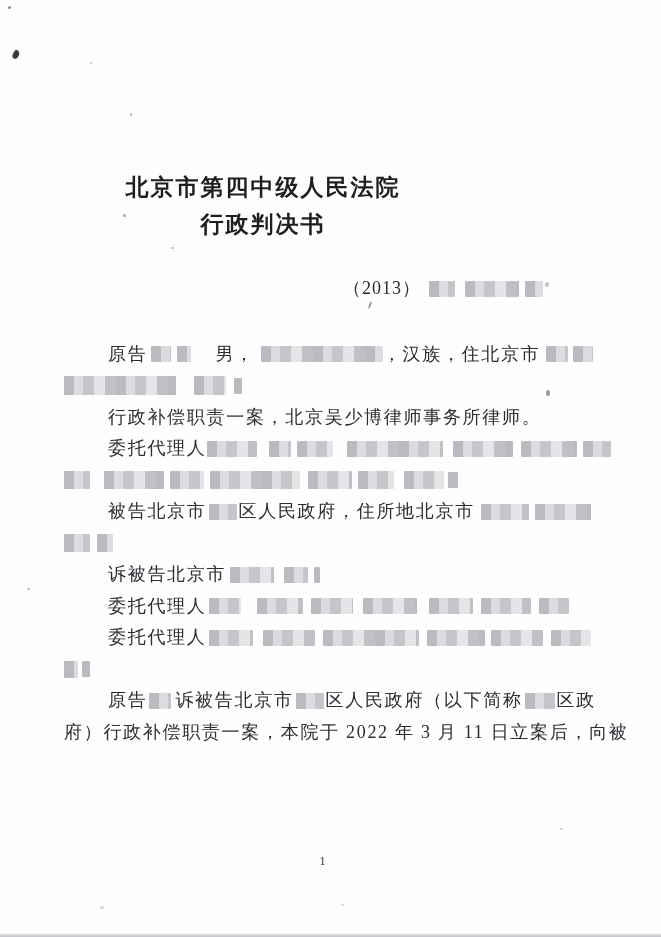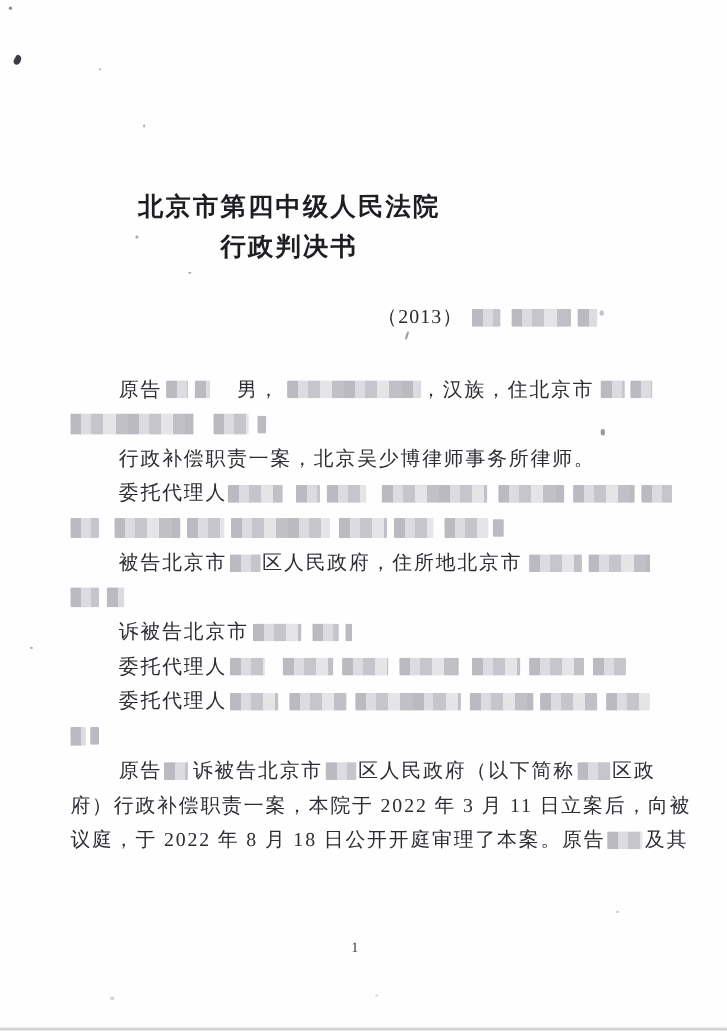--- a/index.html
+++ b/index.html
@@ -65,21 +65,20 @@
       <div class="line"><span class="gap" style="width: 44px;"></span><span class="run">委托代理人</span><span class="redact" style="width: 50px;"></span><span class="gap" style="width: 12px;"></span><span class="redact" style="width: 22px;"></span><span class="gap" style="width: 6px;"></span><span class="redact" style="width: 36px;"></span><span class="gap" style="width: 14px;"></span><span class="redact" style="width: 96px;"></span><span class="gap" style="width: 10px;"></span><span class="redact" style="width: 60px;"></span><span class="gap" style="width: 8px;"></span><span class="redact" style="width: 56px;"></span><span class="gap" style="width: 6px;"></span><span class="redact" style="width: 28px;"></span></div>
       <div class="line"><span class="redact" style="width: 26px; height: 18px;"></span><span class="gap" style="width: 14px;"></span><span class="redact" style="width: 60px; height: 18px;"></span><span class="gap" style="width: 6px;"></span><span class="redact" style="width: 34px; height: 18px;"></span><span class="gap" style="width: 6px;"></span><span class="redact" style="width: 90px; height: 18px;"></span><span class="gap" style="width: 8px;"></span><span class="redact" style="width: 44px; height: 18px;"></span><span class="gap" style="width: 6px;"></span><span class="redact" style="width: 36px; height: 18px;"></span><span class="gap" style="width: 10px;"></span><span class="redact" style="width: 40px; height: 18px;"></span><span class="gap" style="width: 4px;"></span><span class="redact" style="width: 10px;"></span></div>
       <div class="line"><span class="gap" style="width: 44px;"></span><span class="run">被告北京市</span><span class="gap" style="width: 2px;"></span><span class="redact" style="width: 28px;"></span><span class="gap" style="width: 2px;"></span><span class="run">区人民政府，住所地北京市</span><span class="gap" style="width: 6px;"></span><span class="redact" style="width: 48px;"></span><span class="gap" style="width: 6px;"></span><span class="redact" style="width: 56px;"></span></div>
       <div class="line"><span class="redact" style="width: 26px; height: 18px;"></span><span class="gap" style="width: 7px;"></span><span class="redact" style="width: 16px; height: 18px;"></span></div>
       <div class="line"><span class="gap" style="width: 44px;"></span><span class="run">诉被告北京市</span><span class="gap" style="width: 4px;"></span><span class="redact" style="width: 44px;"></span><span class="gap" style="width: 10px;"></span><span class="redact" style="width: 24px;"></span><span class="gap" style="width: 6px;"></span><span class="redact" style="width: 6px;"></span></div>
       <div class="line"><span class="gap" style="width: 44px;"></span><span class="run">委托代理人</span><span class="gap" style="width: 2px;"></span><span class="redact" style="width: 32px;"></span><span class="gap" style="width: 16px;"></span><span class="redact" style="width: 46px;"></span><span class="gap" style="width: 8px;"></span><span class="redact" style="width: 42px;"></span><span class="gap" style="width: 10px;"></span><span class="redact" style="width: 54px;"></span><span class="gap" style="width: 12px;"></span><span class="redact" style="width: 44px;"></span><span class="gap" style="width: 8px;"></span><span class="redact" style="width: 50px;"></span><span class="gap" style="width: 8px;"></span><span class="redact" style="width: 30px;"></span></div>
       <div class="line"><span class="gap" style="width: 44px;"></span><span class="run">委托代理人</span><span class="gap" style="width: 2px;"></span><span class="redact" style="width: 44px;"></span><span class="gap" style="width: 10px;"></span><span class="redact" style="width: 52px;"></span><span class="gap" style="width: 8px;"></span><span class="redact" style="width: 96px;"></span><span class="gap" style="width: 8px;"></span><span class="redact" style="width: 58px;"></span><span class="gap" style="width: 6px;"></span><span class="redact" style="width: 52px;"></span><span class="gap" style="width: 8px;"></span><span class="redact" style="width: 40px;"></span></div>
       <div class="line"><span class="redact" style="width: 14px; height: 17px;"></span><span class="gap" style="width: 4px;"></span><span class="redact" style="width: 8px;"></span></div>
       <div class="line"><span class="gap" style="width: 44px;"></span><span class="run">原告</span><span class="gap" style="width: 2px;"></span><span class="redact" style="width: 22px;"></span><span class="gap" style="width: 4px;"></span><span class="run">诉被告北京市</span><span class="gap" style="width: 2px;"></span><span class="redact" style="width: 28px;"></span><span class="gap" style="width: 2px;"></span><span class="run">区人民政府（以下简称</span><span class="gap" style="width: 2px;"></span><span class="redact" style="width: 30px;"></span><span class="gap" style="width: 2px;"></span><span class="run">区政</span></div>
       <div class="line"><span class="run">府）行政补偿职责一案，本院于 2022 年 3 月 11 日立案后，向被</span></div>
-      <div class="line"><span class="run">议庭，于 2022 年 8 月 18 日公开开庭审理了本案。原告</span><span class="gap" style="width: 2px;"></span><span class="redact" style="width: 32px;"></span><span class="gap" style="width: 2px;"></span><span class="run">及其</span></div>
     </div>
 
   <div class="page-number">1</div>
 
   <div class="speck" style="left:13px;top:50px;width:6px;height:9px;background:#3c3c44;transform:rotate(28deg);border-radius:40% 60% 50% 50%;"></div>
   <div class="speck" style="left:8px;top:6px;width:3px;height:3px;background:#8d8d96;"></div>
   <div class="speck" style="left:123px;top:214px;width:3px;height:3px;background:#a9a9b2;"></div>
   <div class="speck" style="left:171px;top:247px;width:3px;height:2px;background:#b4b4bc;"></div>
   <div class="speck" style="left:546px;top:390px;width:4px;height:6px;background:#9a9aa4;border-radius:50% 50% 40% 60%;"></div>
   <div class="speck" style="left:369px;top:301px;width:2px;height:8px;background:#9c9ca6;transform:rotate(18deg);"></div>

